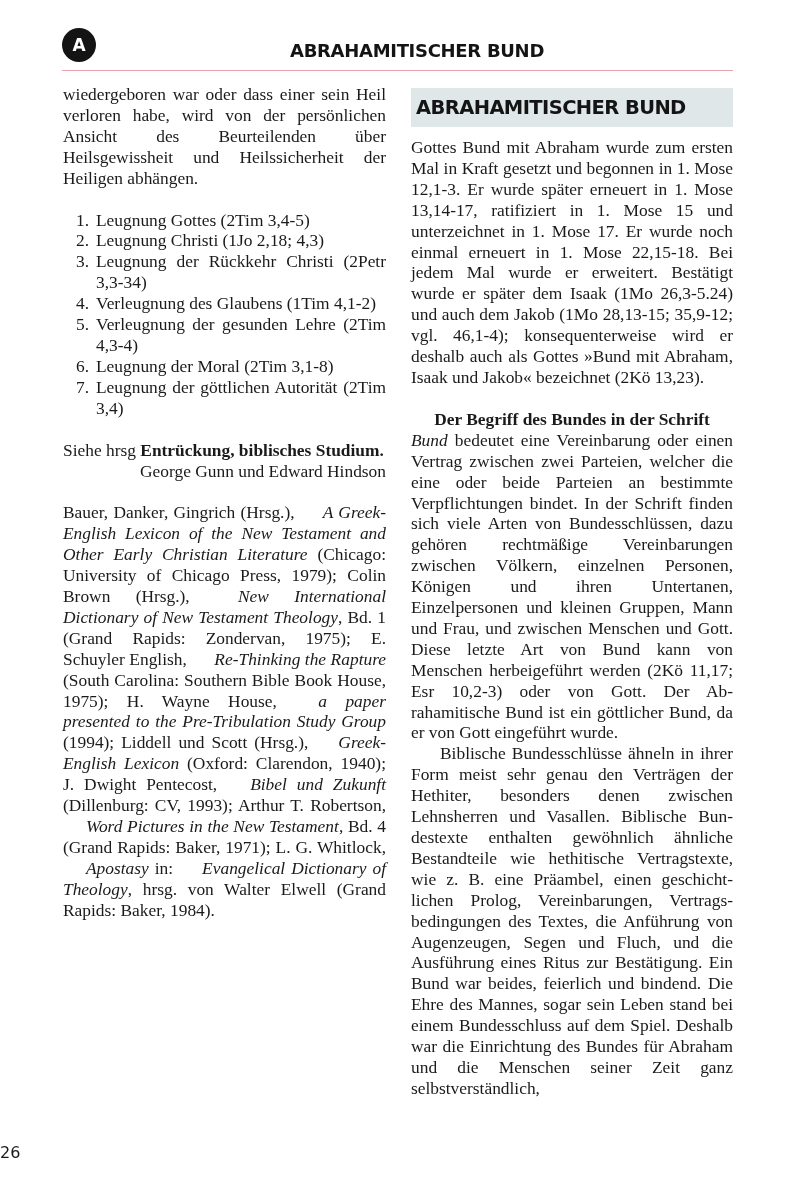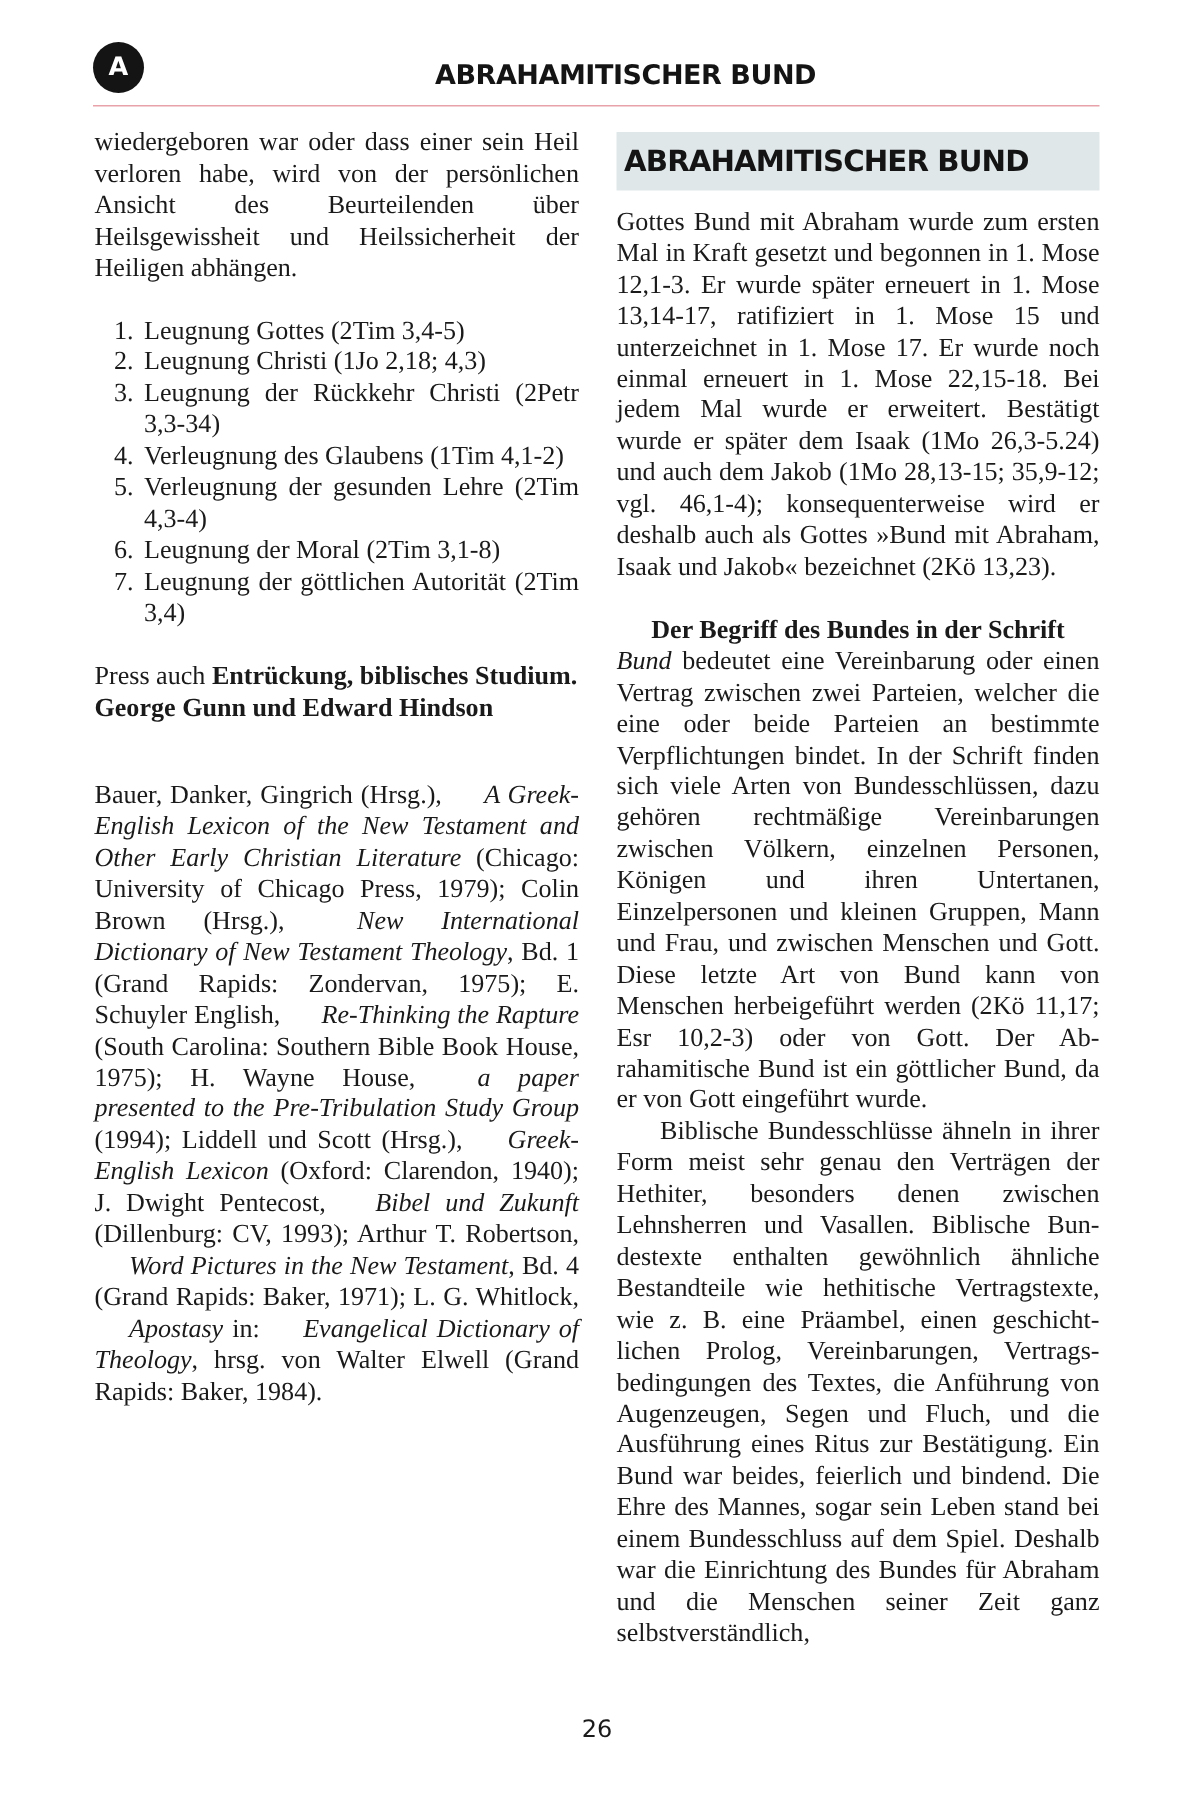--- a/index.html
+++ b/index.html
@@ -108,38 +108,37 @@
     }
     ol.traits li .num {
       position: absolute;
       left: 13px;
       top: 0;
     }
 
     .see-also { margin-top: 0; }
     .see-also b { font-weight: bold; }
     .authors {
-      text-align: left;
-      margin-bottom: 38px;
-      font-weight: bold;
+      text-align: right;
+      margin-bottom: 21px;
     }
     .bib i { font-style: italic; margin-left: 23px; }
 
     .subheading {
       font-weight: bold;
       margin-top: 21px;
       text-align: center;
     }
 
     .page-number {
       position: absolute;
       left: 0;
       width: 796px;
       top: 1143px;
-      text-align: center;
+      text-align: left;
       font-family: "DejaVu Sans", "Liberation Sans", sans-serif;
       font-size: 16px;
       color: #1a1a1a;
     }
   </style>
 </head>
 <body>
 
 <div class="page-header">
   <div class="letter-badge">A</div>
@@ -153,21 +152,21 @@
   <ol class="traits">
     <li><span class="num">1.</span><span>Leugnung Gottes (2Tim 3,4-5)</span></li>
     <li><span class="num">2.</span><span>Leugnung Christi (1Jo 2,18; 4,3)</span></li>
     <li><span class="num">3.</span><span>Leugnung der Rückkehr Christi (2Petr 3,3-34)</span></li>
     <li><span class="num">4.</span><span>Verleugnung des Glaubens (1Tim 4,1-2)</span></li>
     <li><span class="num">5.</span><span>Verleugnung der gesunden Lehre (2Tim 4,3-4)</span></li>
     <li><span class="num">6.</span><span>Leugnung der Moral (2Tim 3,1-8)</span></li>
     <li><span class="num">7.</span><span>Leugnung der göttlichen Autorität (2Tim 3,4)</span></li>
   </ol>
 
-  <p class="see-also"><span>Press auch </span><b>Entrückung, biblisches Stu­dium.</b></p>
+  <p class="see-also"><span>Siehe hrsg </span><b>Entrückung, biblisches Stu­dium.</b></p>
   <p class="authors">George Gunn und Edward Hindson</p>
 
   <p class="bib" id="bibliography"><span>Bauer, Danker, Gingrich (Hrsg.), </span><i>A Greek-English Lexicon of the New Testament and Other Early Christian Literature</i><span> (Chica­go: University of Chicago Press, 1979); Colin Brown (Hrsg.), </span><i>New International Dictionary of New Testament Theology</i><span>, Bd. 1 (Grand Rapids: Zondervan, 1975); E. Schuyler English, </span><i>Re-Thinking the Rapture</i><span> (South Carolina: Southern Bib­le Book House, 1975); H. Wayne House, </span><i>a paper presented to the Pre-Tribulation Study Group</i><span> (1994); Liddell und Scott (Hrsg.), </span><i>Greek-English Lexicon</i><span> (Oxford: Clarendon, 1940); J. Dwight Pentecost, </span><i>Bibel und Zukunft</i><span> (Dillenburg: CV, 1993); Arthur T. Robertson, </span><i>Word Pictures in the New Testament</i><span>, Bd. 4 (Grand Rapids: Ba­ker, 1971); L. G. Whitlock, </span><i>Apostasy</i><span> in: </span><i>Evangelical Dictionary of Theology</i><span>, hrsg. von Walter Elwell (Grand Rapids: Baker, 1984).</span></p>
 </div>
 
 <div class="column col-right">
   <div class="entry-heading-box">ABRAHAMITISCHER BUND</div>
   <p>Gottes Bund mit Abraham wurde zum ers­ten Mal in Kraft gesetzt und begonnen in 1. Mose 12,1-3. Er wurde später erneuert in 1. Mose 13,14-17, ratifiziert in 1. Mose 15 und unterzeichnet in 1. Mose 17. Er wurde noch einmal erneuert in 1. Mose 22,15-18. Bei jedem Mal wurde er erweitert. Bestä­tigt wurde er später dem Isaak (1Mo 26,3-5.24) und auch dem Jakob (1Mo 28,13-15; 35,9-12; vgl. 46,1-4); konsequenterweise wird er deshalb auch als Gottes »Bund mit Abraham, Isaak und Jakob« bezeichnet (2Kö 13,23).</p>
 
   <p class="subheading">Der Begriff des Bundes in der Schrift</p>

